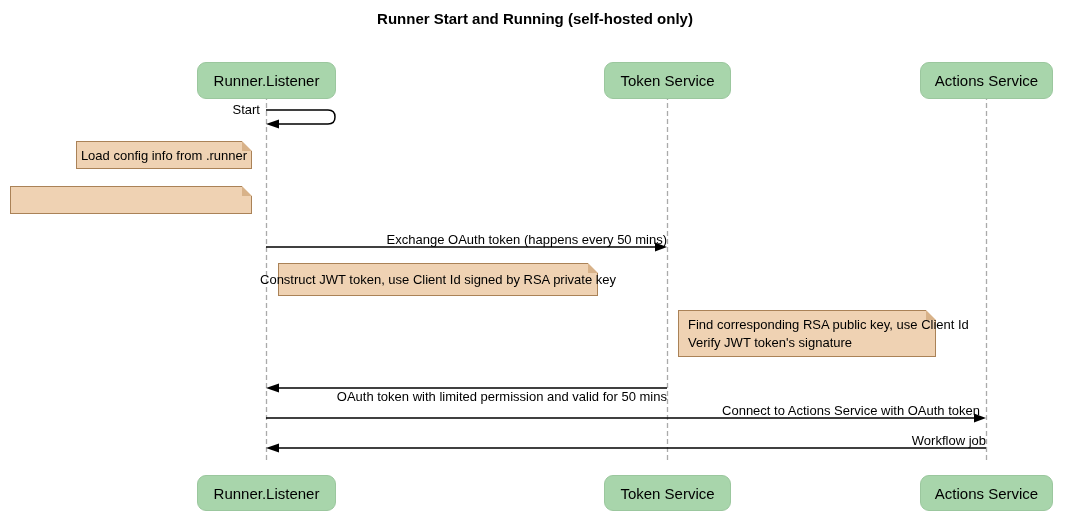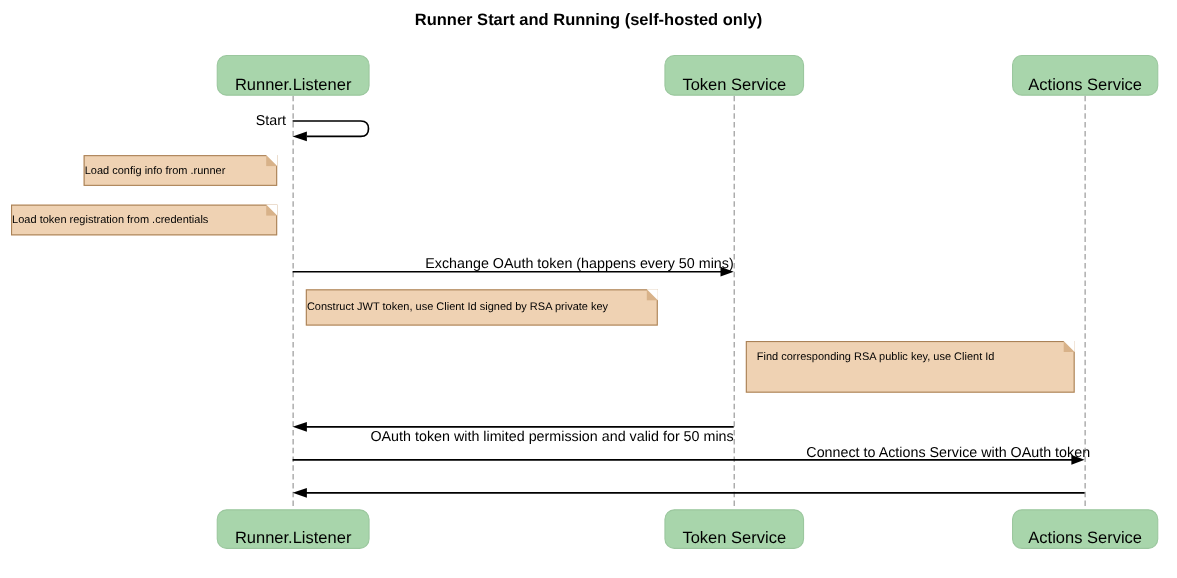--- a/index.html
+++ b/index.html
@@ -11,59 +11,59 @@
     position:absolute; top:10px; left:0; width:100%; text-align:center;
     font-weight:bold; font-size:15px;
   }
   .overlay { position:absolute; top:0; left:0; width:1070px; height:525px; }
   .lifeline { stroke:var(--lifeline,#aaaaaa); stroke-width:1.3; stroke-dasharray:5 3; }
   .arrow-line { stroke:var(--arrow,#000000); stroke-width:1.5; fill:none; }
   .arrow-head { fill:var(--arrow,#000000); stroke:none; }
 
   .participant {
     position:absolute; box-sizing:border-box;
-    display:flex; align-items:flex-end; justify-content:center;
+    display:flex; align-items:center; justify-content:center;
     background:var(--participant_fill,#a8d5ab);
     border:1px solid var(--participant_border,#9bc79e);
-    border-radius:9px; font-size:15px; white-space:nowrap;
+    border-radius:9px; font-size:15px; white-space:nowrap;margin-top:12px;
   }
   #p-rl-top { left:197px; top:50px;  width:139px; height:37px; }
   #p-ts-top { left:604px; top:50px;  width:127px; height:37px; }
   #p-as-top { left:920px; top:50px;  width:133px; height:37px; }
   #p-rl-bot { left:197px; top:463px; width:139px; height:36px; }
   #p-ts-bot { left:604px; top:463px; width:127px; height:36px; }
   #p-as-bot { left:920px; top:463px; width:133px; height:36px; }
 
   .msg-label {
     position:absolute; font-size:13px; text-align:right; white-space:nowrap;
     line-height:15px; height:15px;
   }
   #msg-start    { left:170px; top:102px; width:90px;  text-align:right; }
   #msg-exchange { left:266px; top:232px; width:401px; }
   #msg-oauth    { left:266px; top:389px; width:401px; }
-  #msg-connect  { left:271px; top:403px; width:720px; }
+  #msg-connect  { left:260px; top:403px; width:720px; }
   #msg-workflow { left:266px; top:433px; width:720px; }
 
   .note {
     position:absolute; box-sizing:border-box;
     background:var(--note_fill,#efd2b3);
     border:1px solid var(--note_border,#aa8257);
-    font-size:10px; white-space:nowrap;
-    display:flex; align-items:center; 
+    font-size:13px; white-space:nowrap;
+    display:flex; align-items:center; justify-content:center;
   }
   .note .fold {
     position:absolute; top:-1px; right:-1px; width:0; height:0;
     border-style:solid; border-width:0 10px 10px 0;
     border-color:#ffffff #ffffff var(--note_fold,#d8b289) var(--note_fold,#d8b289);
   }
   #note-config      { left:76px;  top:141px; width:176px; height:28px; }
   #note-credentials { left:10px;  top:186px; width:242px; height:28px; }
   #note-jwt         { left:278px; top:263px; width:320px; height:33px; }
   #note-verify {
-    left:678px; top:310px; width:299px; height:47px;
+    left:678px; top:310px; width:258px; height:47px;
     display:block; padding:5px 9px; line-height:18px; text-align:left;
   }
   #note-verify .note-line { display:block; }
 </style>
 </head>
 <body>
 
 <div class="diagram">
 
   <div class="title">Runner Start and Running (self-hosted only)</div>
@@ -106,36 +106,37 @@
     <span>Token Service</span>
   </div>
   <div class="participant" id="p-as-top">
     <span>Actions Service</span>
   </div>
 
   <div class="msg-label" id="msg-start">Start</div>
   <div class="msg-label" id="msg-exchange">Exchange OAuth token (happens every 50 mins)</div>
   <div class="msg-label" id="msg-oauth">OAuth token with limited permission and valid for 50 mins</div>
   <div class="msg-label" id="msg-connect">Connect to Actions Service with OAuth token</div>
+  <div class="msg-label" id="msg-workflow">Workflow job</div>
 
   <div class="note" id="note-config">
     <span class="fold"></span>
     <span>Load config info from .runner</span>
   </div>
   <div class="note" id="note-credentials">
     <span class="fold"></span>
-    <span>Load token registration from .credentials</span>
   </div>
   <div class="note" id="note-jwt">
     <span class="fold"></span>
     <span>Construct JWT token, use Client Id signed by RSA private key</span>
   </div>
   <div class="note" id="note-verify">
     <span class="fold"></span>
     <span class="note-line">Find corresponding RSA public key, use Client Id</span>
+    <span class="note-line">Verify JWT token's signature</span>
   </div>
 
   <div class="participant" id="p-rl-bot">
     <span>Runner.Listener</span>
   </div>
   <div class="participant" id="p-ts-bot">
     <span>Token Service</span>
   </div>
   <div class="participant" id="p-as-bot">
     <span>Actions Service</span>

